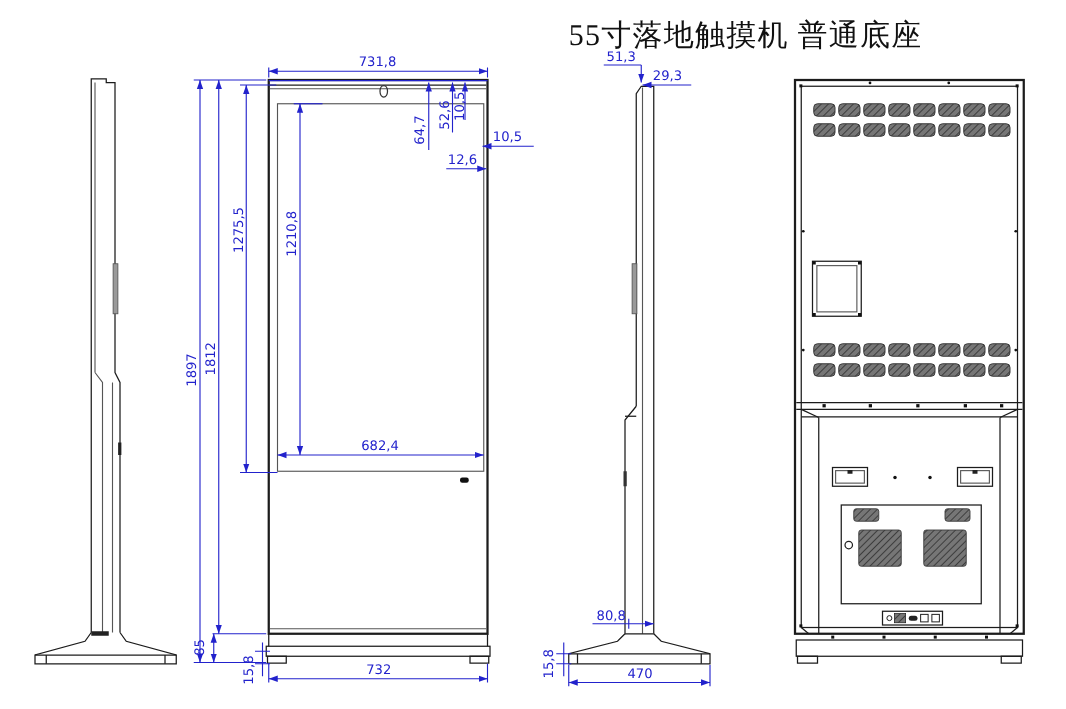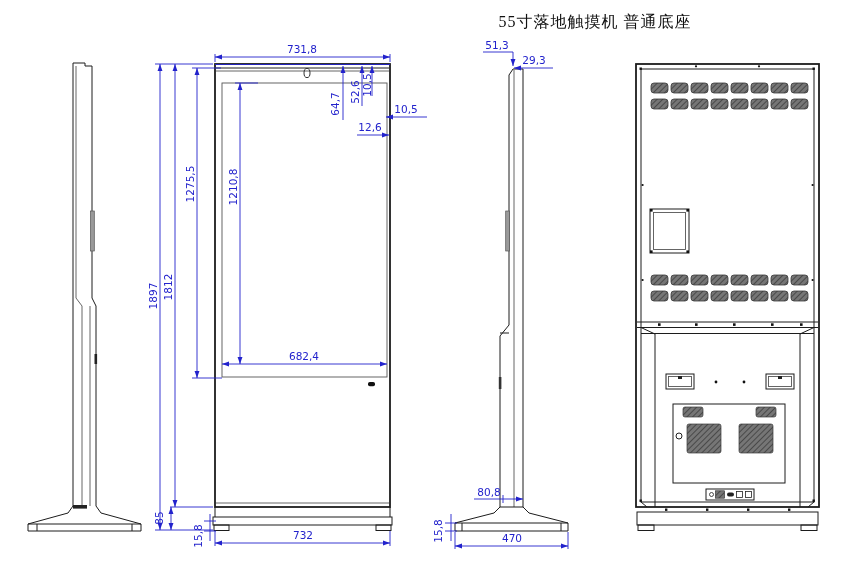--- a/index.html
+++ b/index.html
@@ -1,19 +1,19 @@
 <!DOCTYPE html>
 <html><head>
 <meta charset="utf-8">
 <style>
   html,body{margin:0;padding:0;background:#ffffff;}
   #canvas{position:relative;width:853px;height:567px;background:#ffffff;overflow:hidden;
           font-family:"DejaVu Sans","Liberation Sans",sans-serif;}
   #title{position:absolute;left:455px;top:12px;width:280px;text-align:center;
-         font-family:"Liberation Serif","DejaVu Serif",serif;font-size:16px;color:#111;
+         font-family:"Liberation Serif","DejaVu Serif",serif;font-size:24px;color:#111;
          letter-spacing:1px;white-space:nowrap;}
   svg{position:absolute;left:0;top:0;}
   svg text{font-family:"DejaVu Sans","Liberation Sans",sans-serif;font-size:10.5px;fill:#2222cc;}
   .blk{stroke:#1c1c1c;fill:none;stroke-width:1;}
   .blk2{stroke:#1c1c1c;fill:none;stroke-width:1.8;}
   .gry{stroke:#555555;fill:none;stroke-width:0.9;}
   .dim{stroke:#2222cc;fill:none;stroke-width:0.9;}
 </style>
 </head>
 <body>

